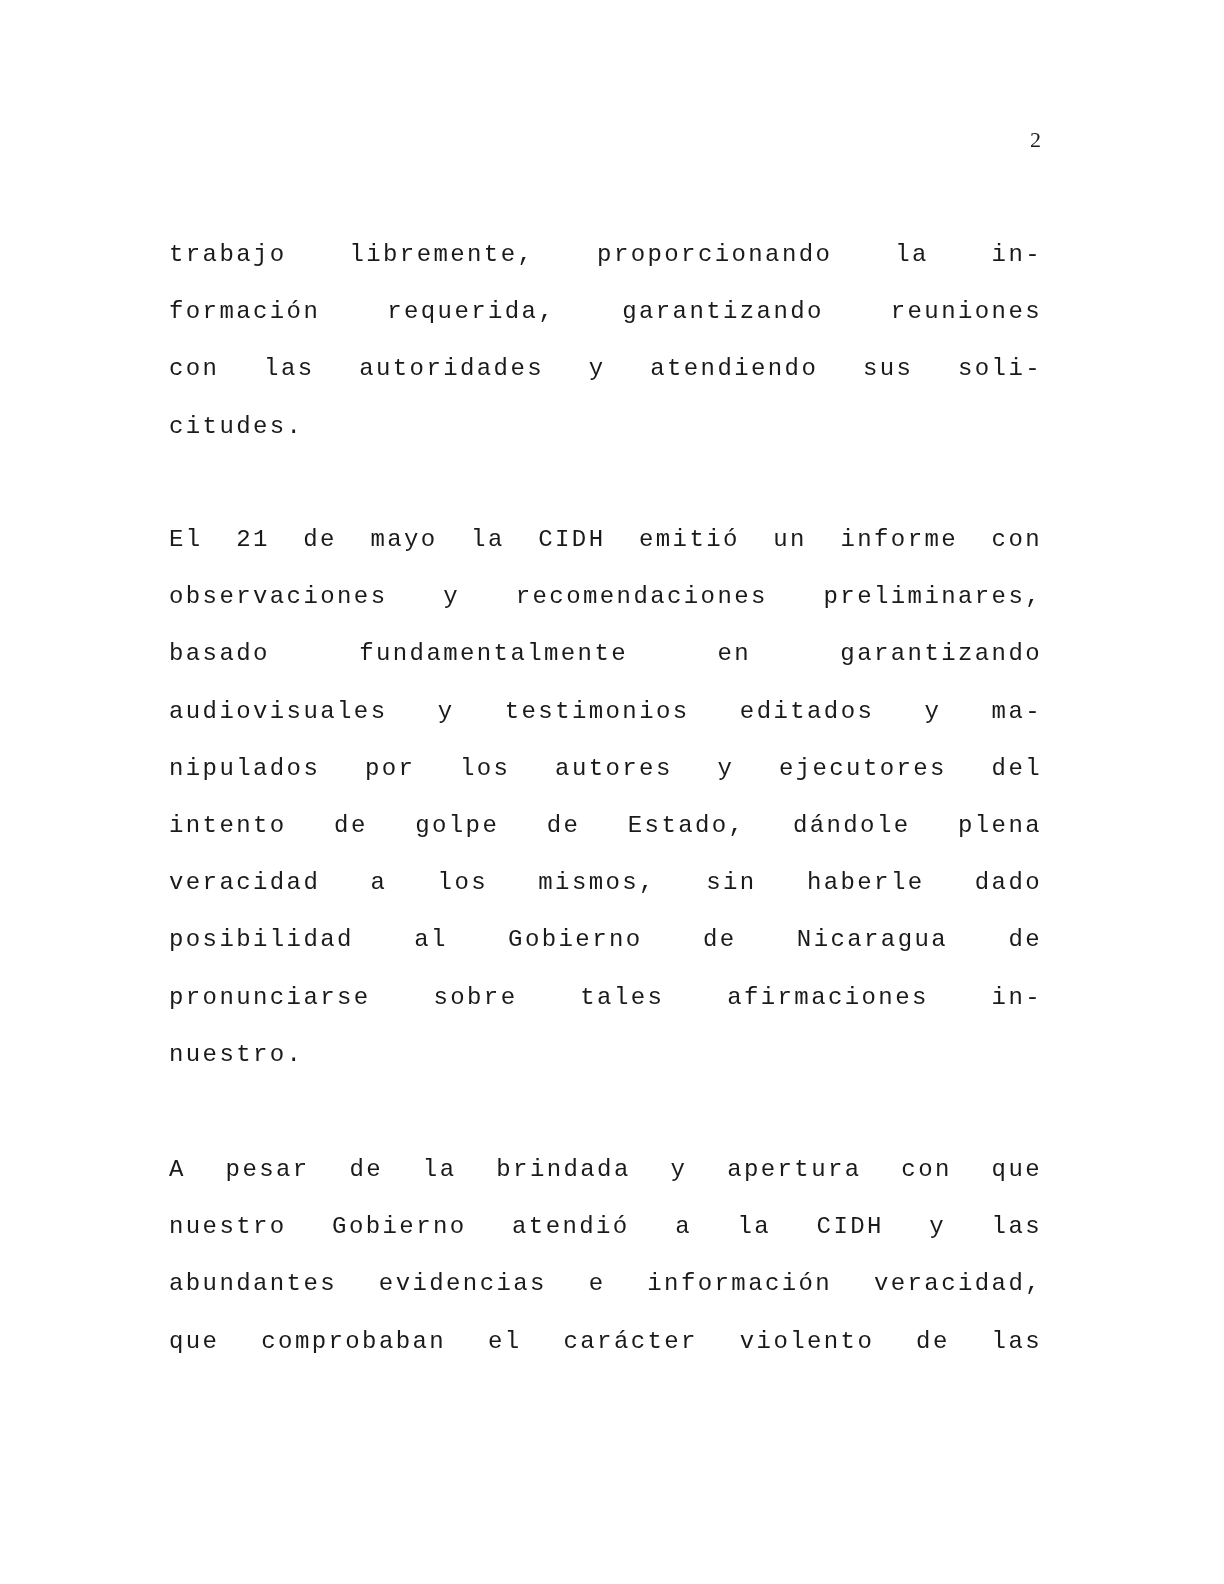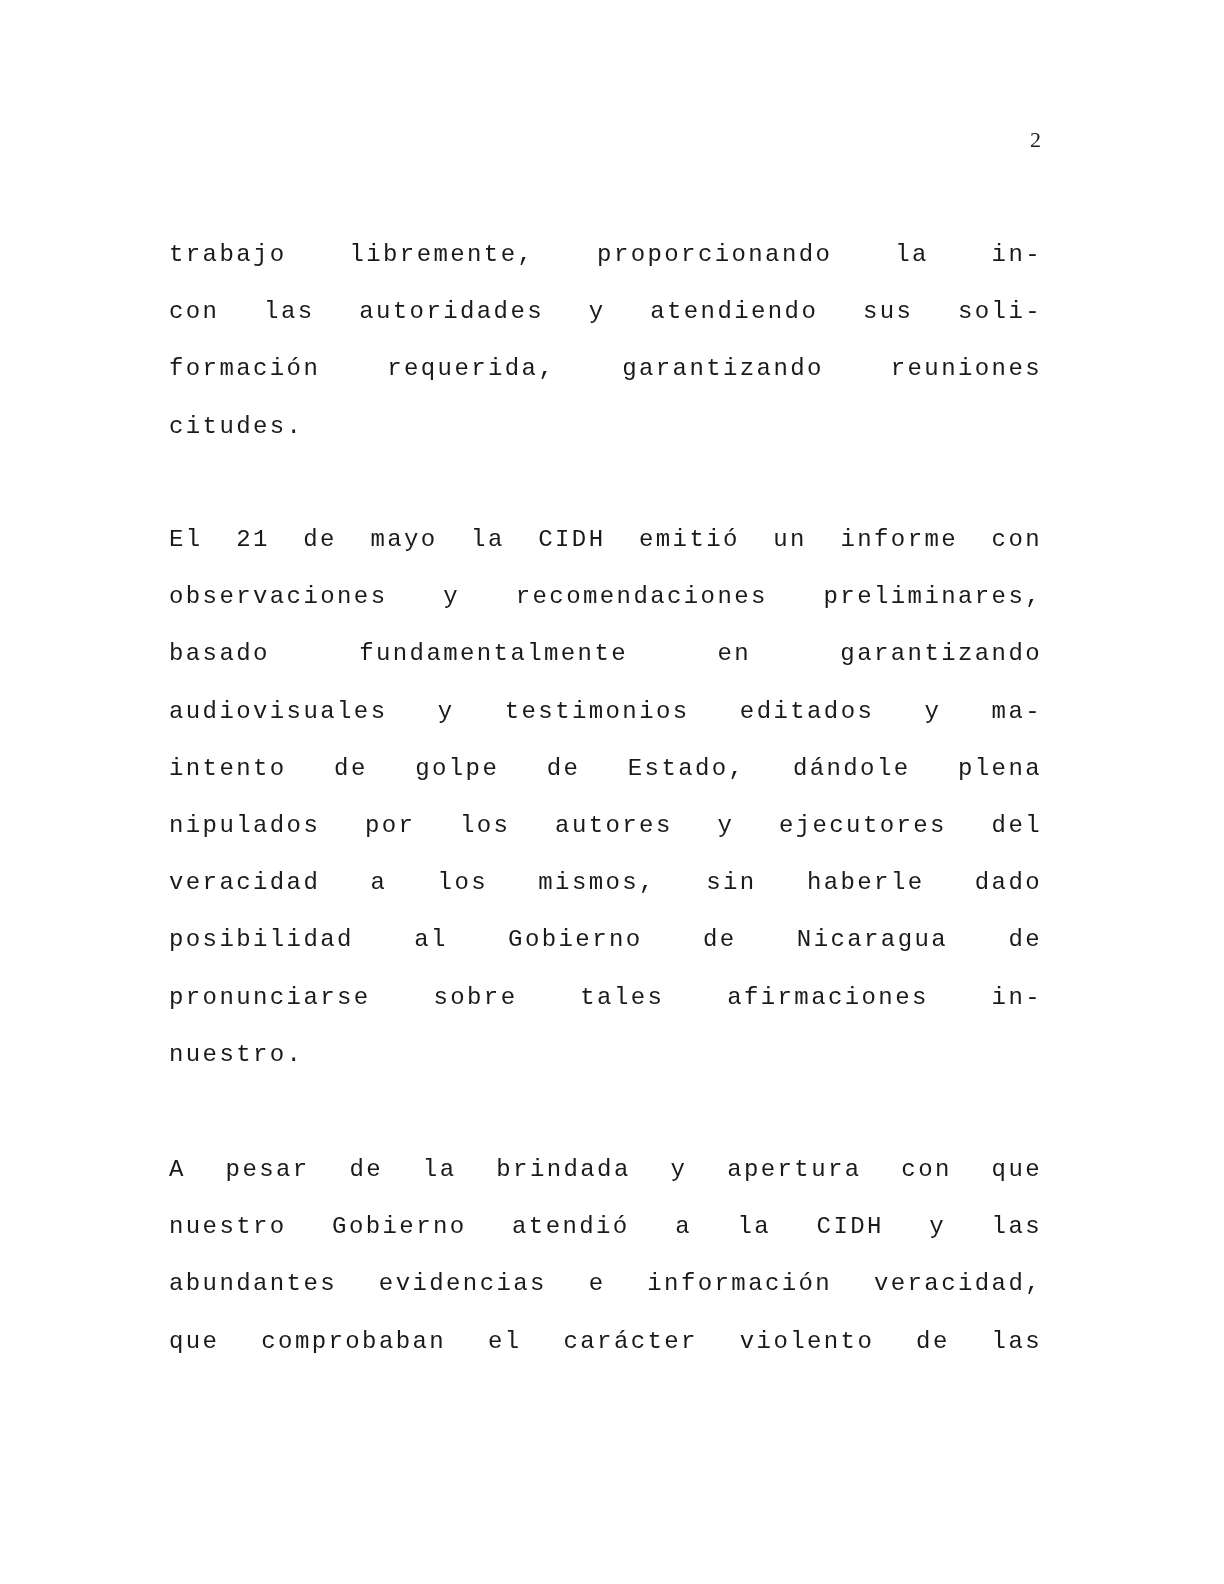--- a/index.html
+++ b/index.html
@@ -46,32 +46,32 @@
   .para-3 { top: 1141px; }
 </style>
 </head>
 <body>
 
 <div>
   <div class="page-number">2</div>
 
   <div class="body-text para-1">
     <span class="line justify">trabajo libremente,  proporcionando la in-</span>
+    <span class="line justify">formación requerida, garantizando reuniones</span>
     <span class="line justify">con las autoridades y atendiendo sus soli-</span>
-    <span class="line justify">formación requerida, garantizando reuniones</span>
     <span class="line">citudes.</span>
   </div>
 
   <div class="body-text para-2">
     <span class="line justify">El 21 de mayo la CIDH emitió un informe con</span>
     <span class="line justify">observaciones y recomendaciones preliminares,</span>
     <span class="line justify">basado fundamentalmente en garantizando</span>
     <span class="line justify">audiovisuales y testimonios editados y ma-</span>
+    <span class="line justify">nipulados por los autores y ejecutores del</span>
     <span class="line justify">intento de golpe de Estado, dándole plena</span>
-    <span class="line justify">nipulados por los autores y ejecutores del</span>
     <span class="line justify">veracidad a los mismos, sin haberle dado</span>
     <span class="line justify">posibilidad al Gobierno de Nicaragua de</span>
     <span class="line justify">pronunciarse sobre tales afirmaciones in-</span>
     <span class="line">nuestro.</span>
   </div>
 
   <div class="body-text para-3">
     <span class="line justify">A pesar de la brindada y apertura con que</span>
     <span class="line justify">nuestro Gobierno atendió a la CIDH y las</span>
     <span class="line justify">abundantes evidencias e información veracidad,</span>

